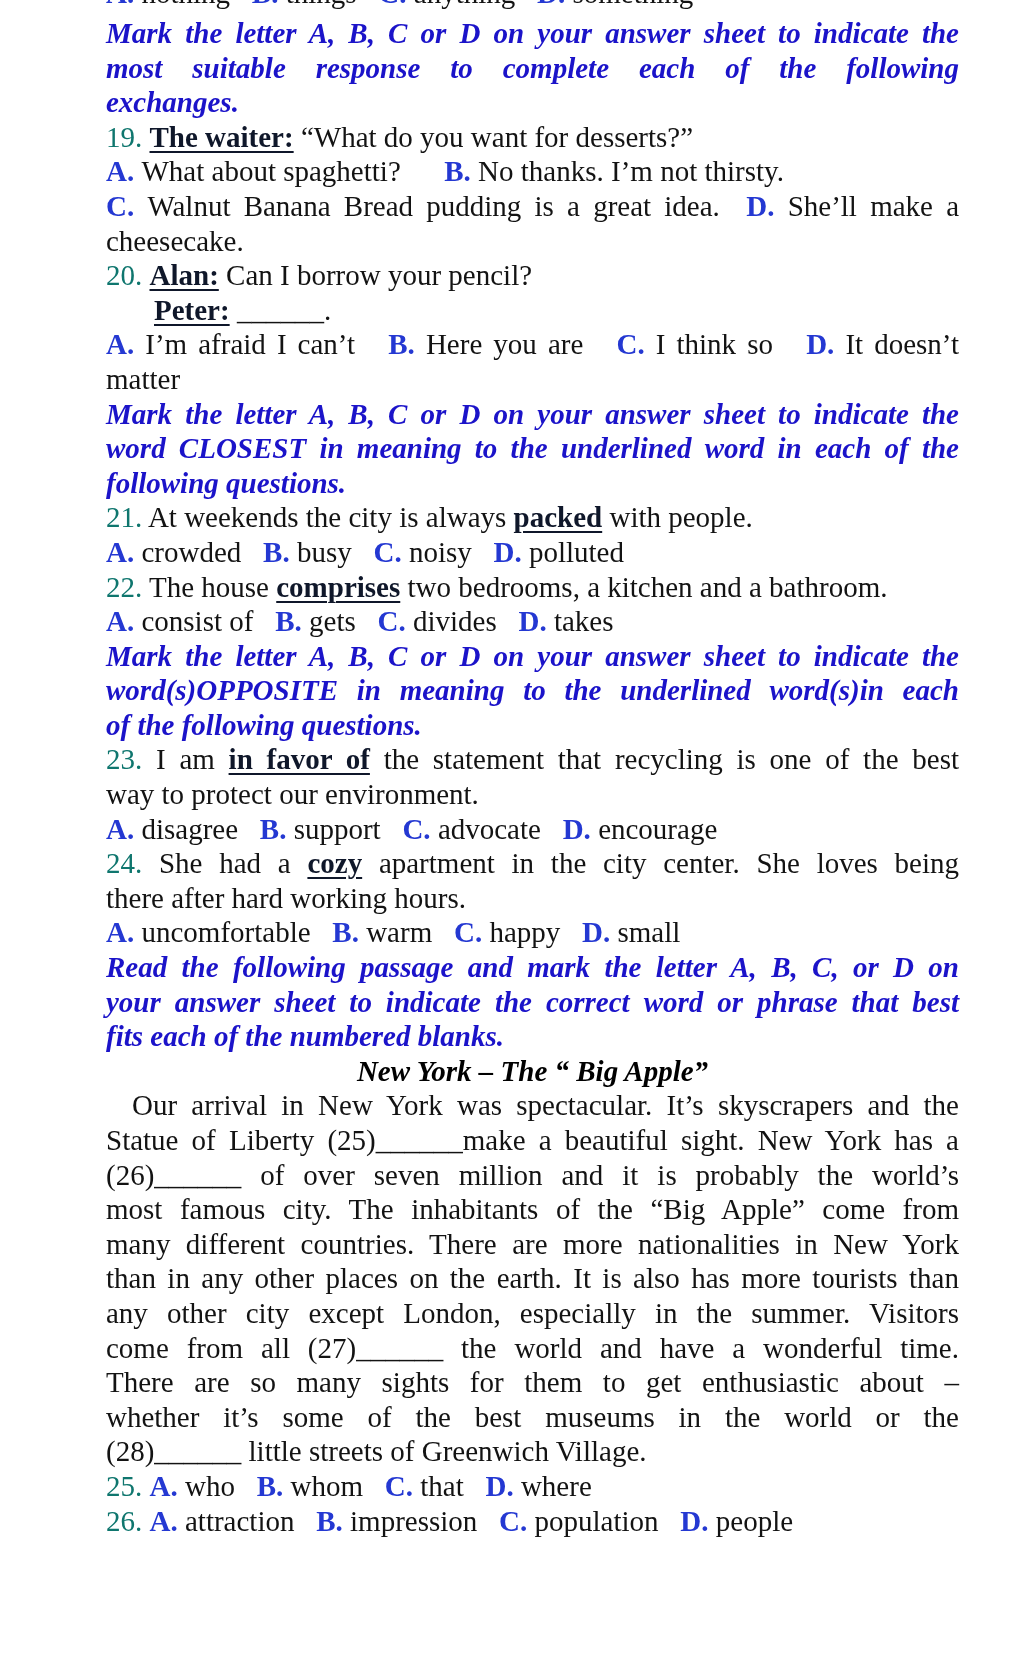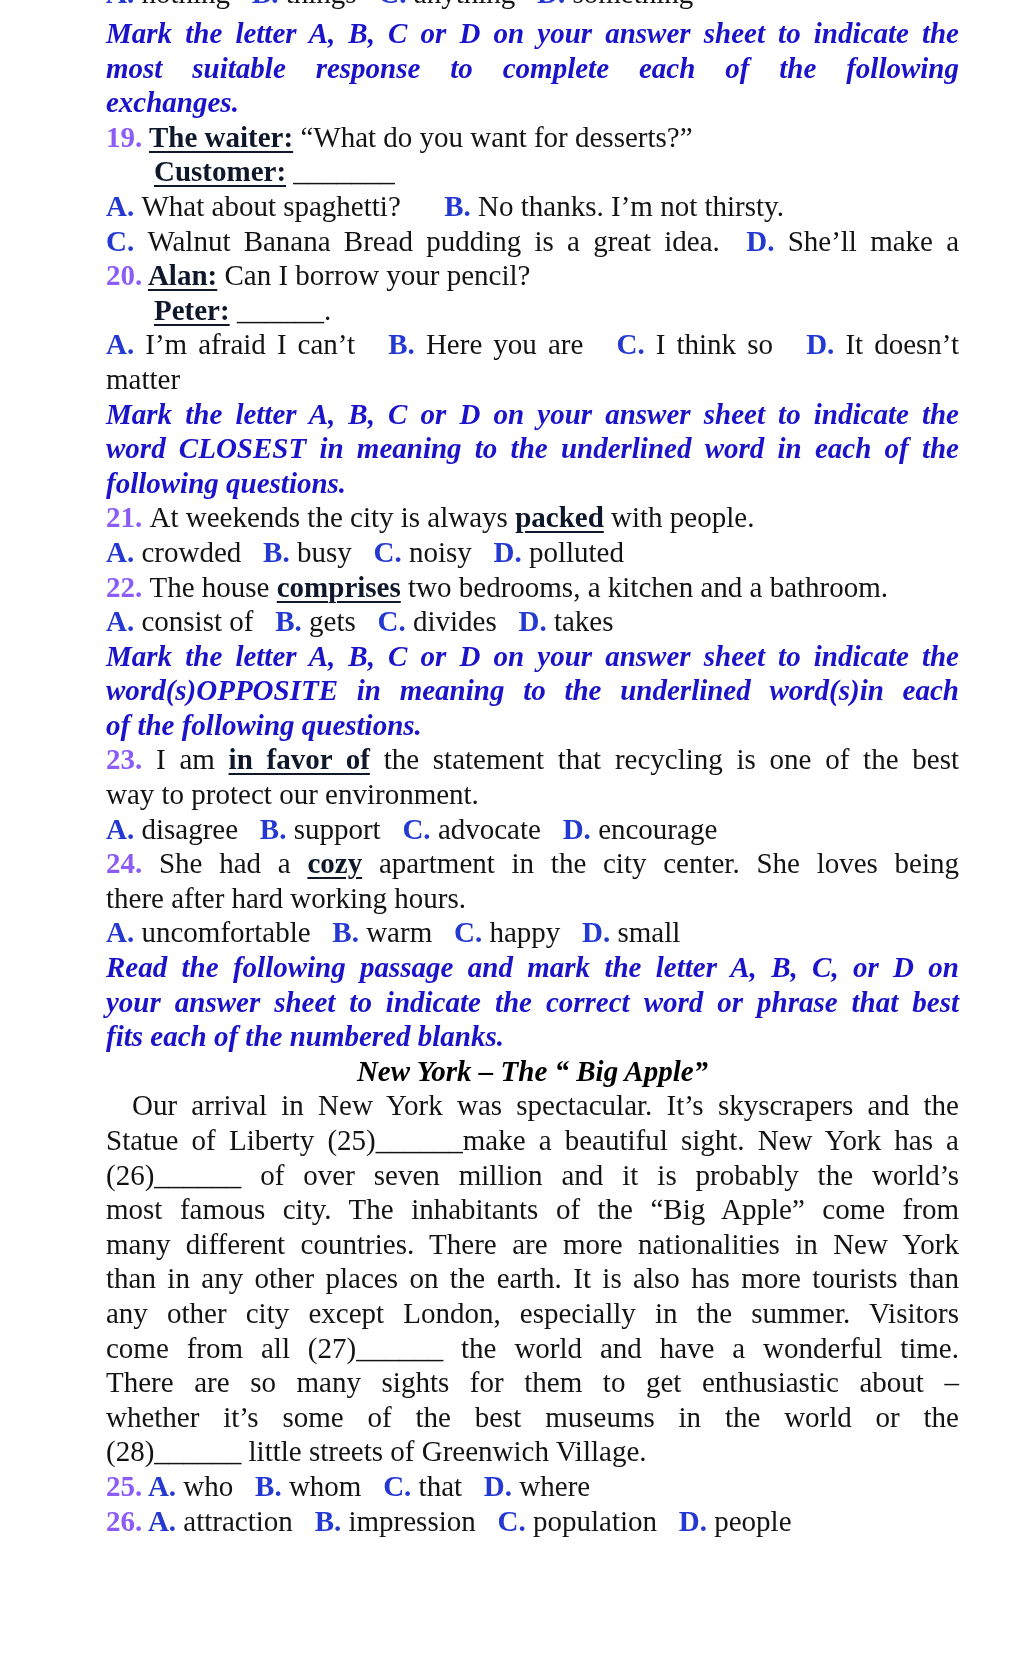--- a/index.html
+++ b/index.html
@@ -33,21 +33,21 @@
 
   .clipped-line {
     height: 16px;
     overflow: hidden;
   }
   .clipped-line .line {
     margin-top: -24px;
   }
 
   .seg-body   { color: #131313; }
-  .seg-bold   { color: #8b5cf6; font-weight: bold; }
+  .seg-bold   { color: #0f766e; font-weight: normal; }
   .seg-boldu  {
     color: #0f172a; font-weight: bold;
     text-decoration: underline;
     text-decoration-thickness: 2px;
     text-underline-offset: 4px;
   }
   .seg-letter { color: #2438d2; font-weight: bold; }
   .seg-heading {
     color: #1b13c9; font-weight: bold; font-style: italic; text-align: right;
   }
@@ -57,23 +57,23 @@
 <body>
 
 <div class="page">
     <div class="clipped-line">
       <div class="line align-left"><span class="seg-letter">A. </span><span class="seg-body">nothing&nbsp;&nbsp; </span><span class="seg-letter">B. </span><span class="seg-body">things&nbsp;&nbsp; </span><span class="seg-letter">C. </span><span class="seg-body">anything&nbsp;&nbsp; </span><span class="seg-letter">D. </span><span class="seg-body">something</span></div>
     </div>
     <div class="line align-justify"><span class="seg-heading">Mark the letter A, B, C or D on your answer sheet to indicate the</span></div>
     <div class="line align-justify"><span class="seg-heading">most suitable response to complete each of the following</span></div>
     <div class="line align-left"><span class="seg-heading">exchanges.</span></div>
     <div class="line align-left"><span class="seg-bold">19. </span><span class="seg-boldu">The waiter:</span><span class="seg-body"> “What do you want for desserts?”</span></div>
-    <div class="line align-left" style="padding-left: 48px;"><span class="seg-boldu">Customer:</span><span class="seg-body"> _______</span></div>
     <div class="line align-left"><span class="seg-letter">A. </span><span class="seg-body">What about spaghetti?&nbsp;&nbsp;&nbsp;&nbsp;&nbsp; </span><span class="seg-letter">B. </span><span class="seg-body">No thanks. I’m not thirsty.</span></div>
     <div class="line align-justify"><span class="seg-letter">C. </span><span class="seg-body">Walnut Banana Bread pudding is a great idea.&nbsp; </span><span class="seg-letter">D. </span><span class="seg-body">She’ll make a</span></div>
+    <div class="line align-left"><span class="seg-body">cheesecake.</span></div>
     <div class="line align-left"><span class="seg-bold">20. </span><span class="seg-boldu">Alan:</span><span class="seg-body"> Can I borrow your pencil?</span></div>
     <div class="line align-left" style="padding-left: 48px;"><span class="seg-boldu">Peter:</span><span class="seg-body"> ______.</span></div>
     <div class="line align-justify"><span class="seg-letter">A. </span><span class="seg-body">I’m afraid I can’t&nbsp;&nbsp; </span><span class="seg-letter">B. </span><span class="seg-body">Here you are&nbsp;&nbsp; </span><span class="seg-letter">C. </span><span class="seg-body">I think so&nbsp;&nbsp; </span><span class="seg-letter">D. </span><span class="seg-body">It doesn’t</span></div>
     <div class="line align-left"><span class="seg-body">matter</span></div>
     <div class="line align-justify"><span class="seg-heading">Mark the letter A, B, C or D on your answer sheet to indicate the</span></div>
     <div class="line align-justify"><span class="seg-heading">word CLOSEST in meaning to the underlined word in each of the</span></div>
     <div class="line align-left"><span class="seg-heading">following questions.</span></div>
     <div class="line align-left"><span class="seg-bold">21. </span><span class="seg-body">At weekends the city is always </span><span class="seg-boldu">packed</span><span class="seg-body"> with people.</span></div>
     <div class="line align-left"><span class="seg-letter">A. </span><span class="seg-body">crowded&nbsp;&nbsp; </span><span class="seg-letter">B. </span><span class="seg-body">busy&nbsp;&nbsp; </span><span class="seg-letter">C. </span><span class="seg-body">noisy&nbsp;&nbsp; </span><span class="seg-letter">D. </span><span class="seg-body">polluted</span></div>
     <div class="line align-left"><span class="seg-bold">22. </span><span class="seg-body">The house </span><span class="seg-boldu">comprises</span><span class="seg-body"> two bedrooms, a kitchen and a bathroom.</span></div>

